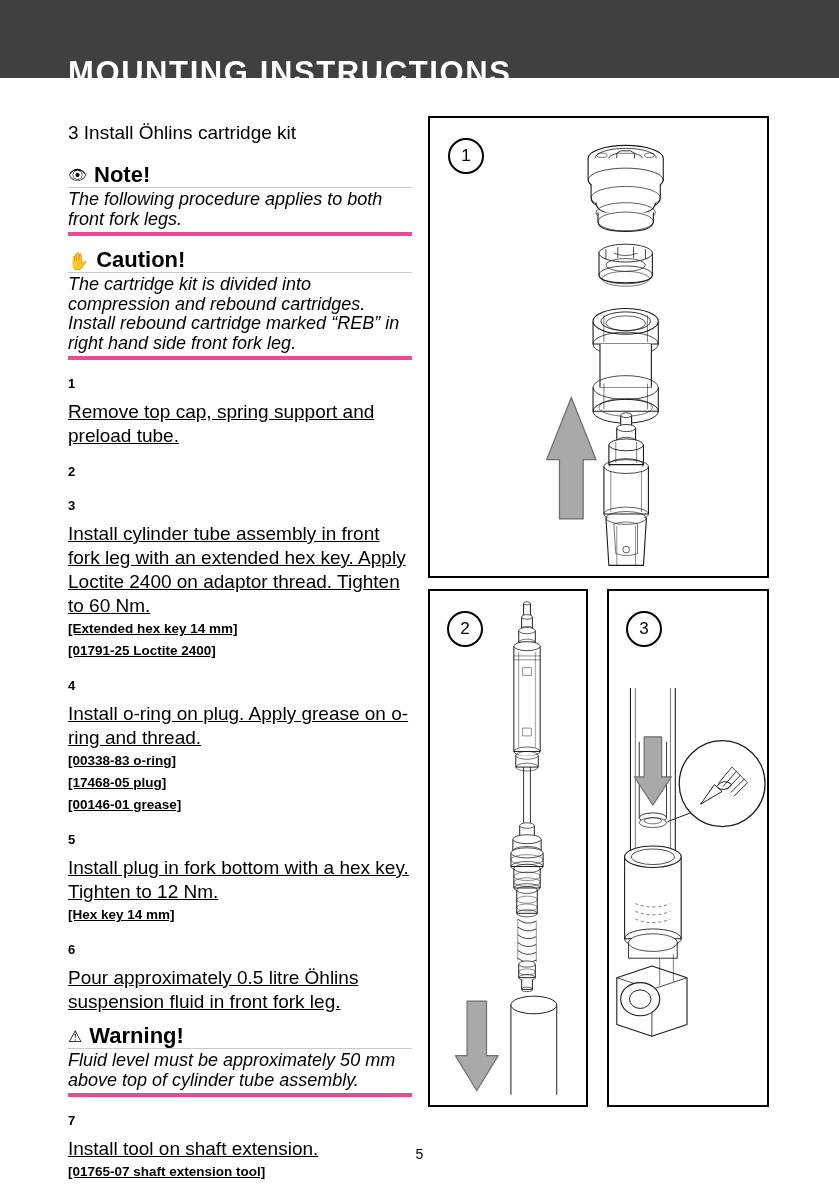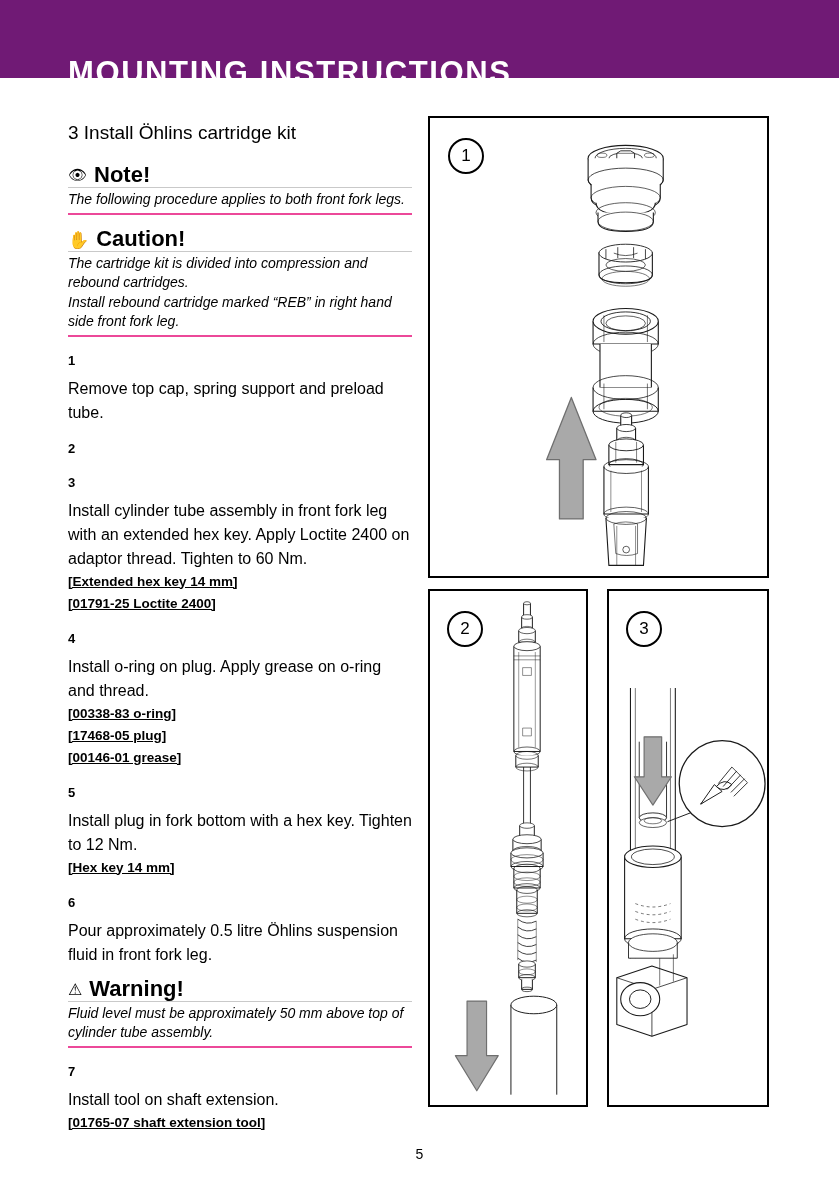--- a/index.html
+++ b/index.html
@@ -16,21 +16,21 @@
     overflow: hidden;
   }
 
   
   #header-band {
     position: absolute;
     left: 0;
     top: 0;
     width: 839px;
     height: 78px;
-    background: #701a75;
+    background: #404040;
     overflow: hidden;
   }
   #header-title {
     position: absolute;
     left: 68px;
     top: 55px;
     font-size: 31px;
     font-weight: bold;
     letter-spacing: 1.6px;
     color: #ffffff;
@@ -70,41 +70,42 @@
   }
   .callout-icon.eye { font-size: 15px; position: relative; top: -2px; }
   .callout-icon.hand { font-size: 17px; position: relative; top: 1px; }
   .callout-icon.tri { font-size: 16px; position: relative; top: 0px; }
   .callout-label {
     font-size: 22px;
     font-weight: bold;
     line-height: 19px;
   }
   .callout-body {
-    font-size: 14px;
+    font-size: 18px;
     font-style: italic;
     line-height: 19.5px;
     padding: 2px 0 3px 0;
-    border-bottom: 2px solid #ec4899;
+    border-bottom: 4px solid #ec4899;
   }
   .callout-body p { margin: 0; }
 
   
   .step {
     margin: 0 0 6px 0;
   }
   .step-num {
     font-size: 13px;
     font-weight: bold;
     line-height: 20px;
     margin: 14px 0 6px 0;
   }
   .step-body {
-    font-size: 16px;
+    font-size: 19px;
     line-height: 24px;
+    text-decoration: underline;
   }
   .part {
     font-size: 13.5px;
     font-weight: bold;
     line-height: 22px;
     text-decoration: underline;
   }
 
   
   .panel {

